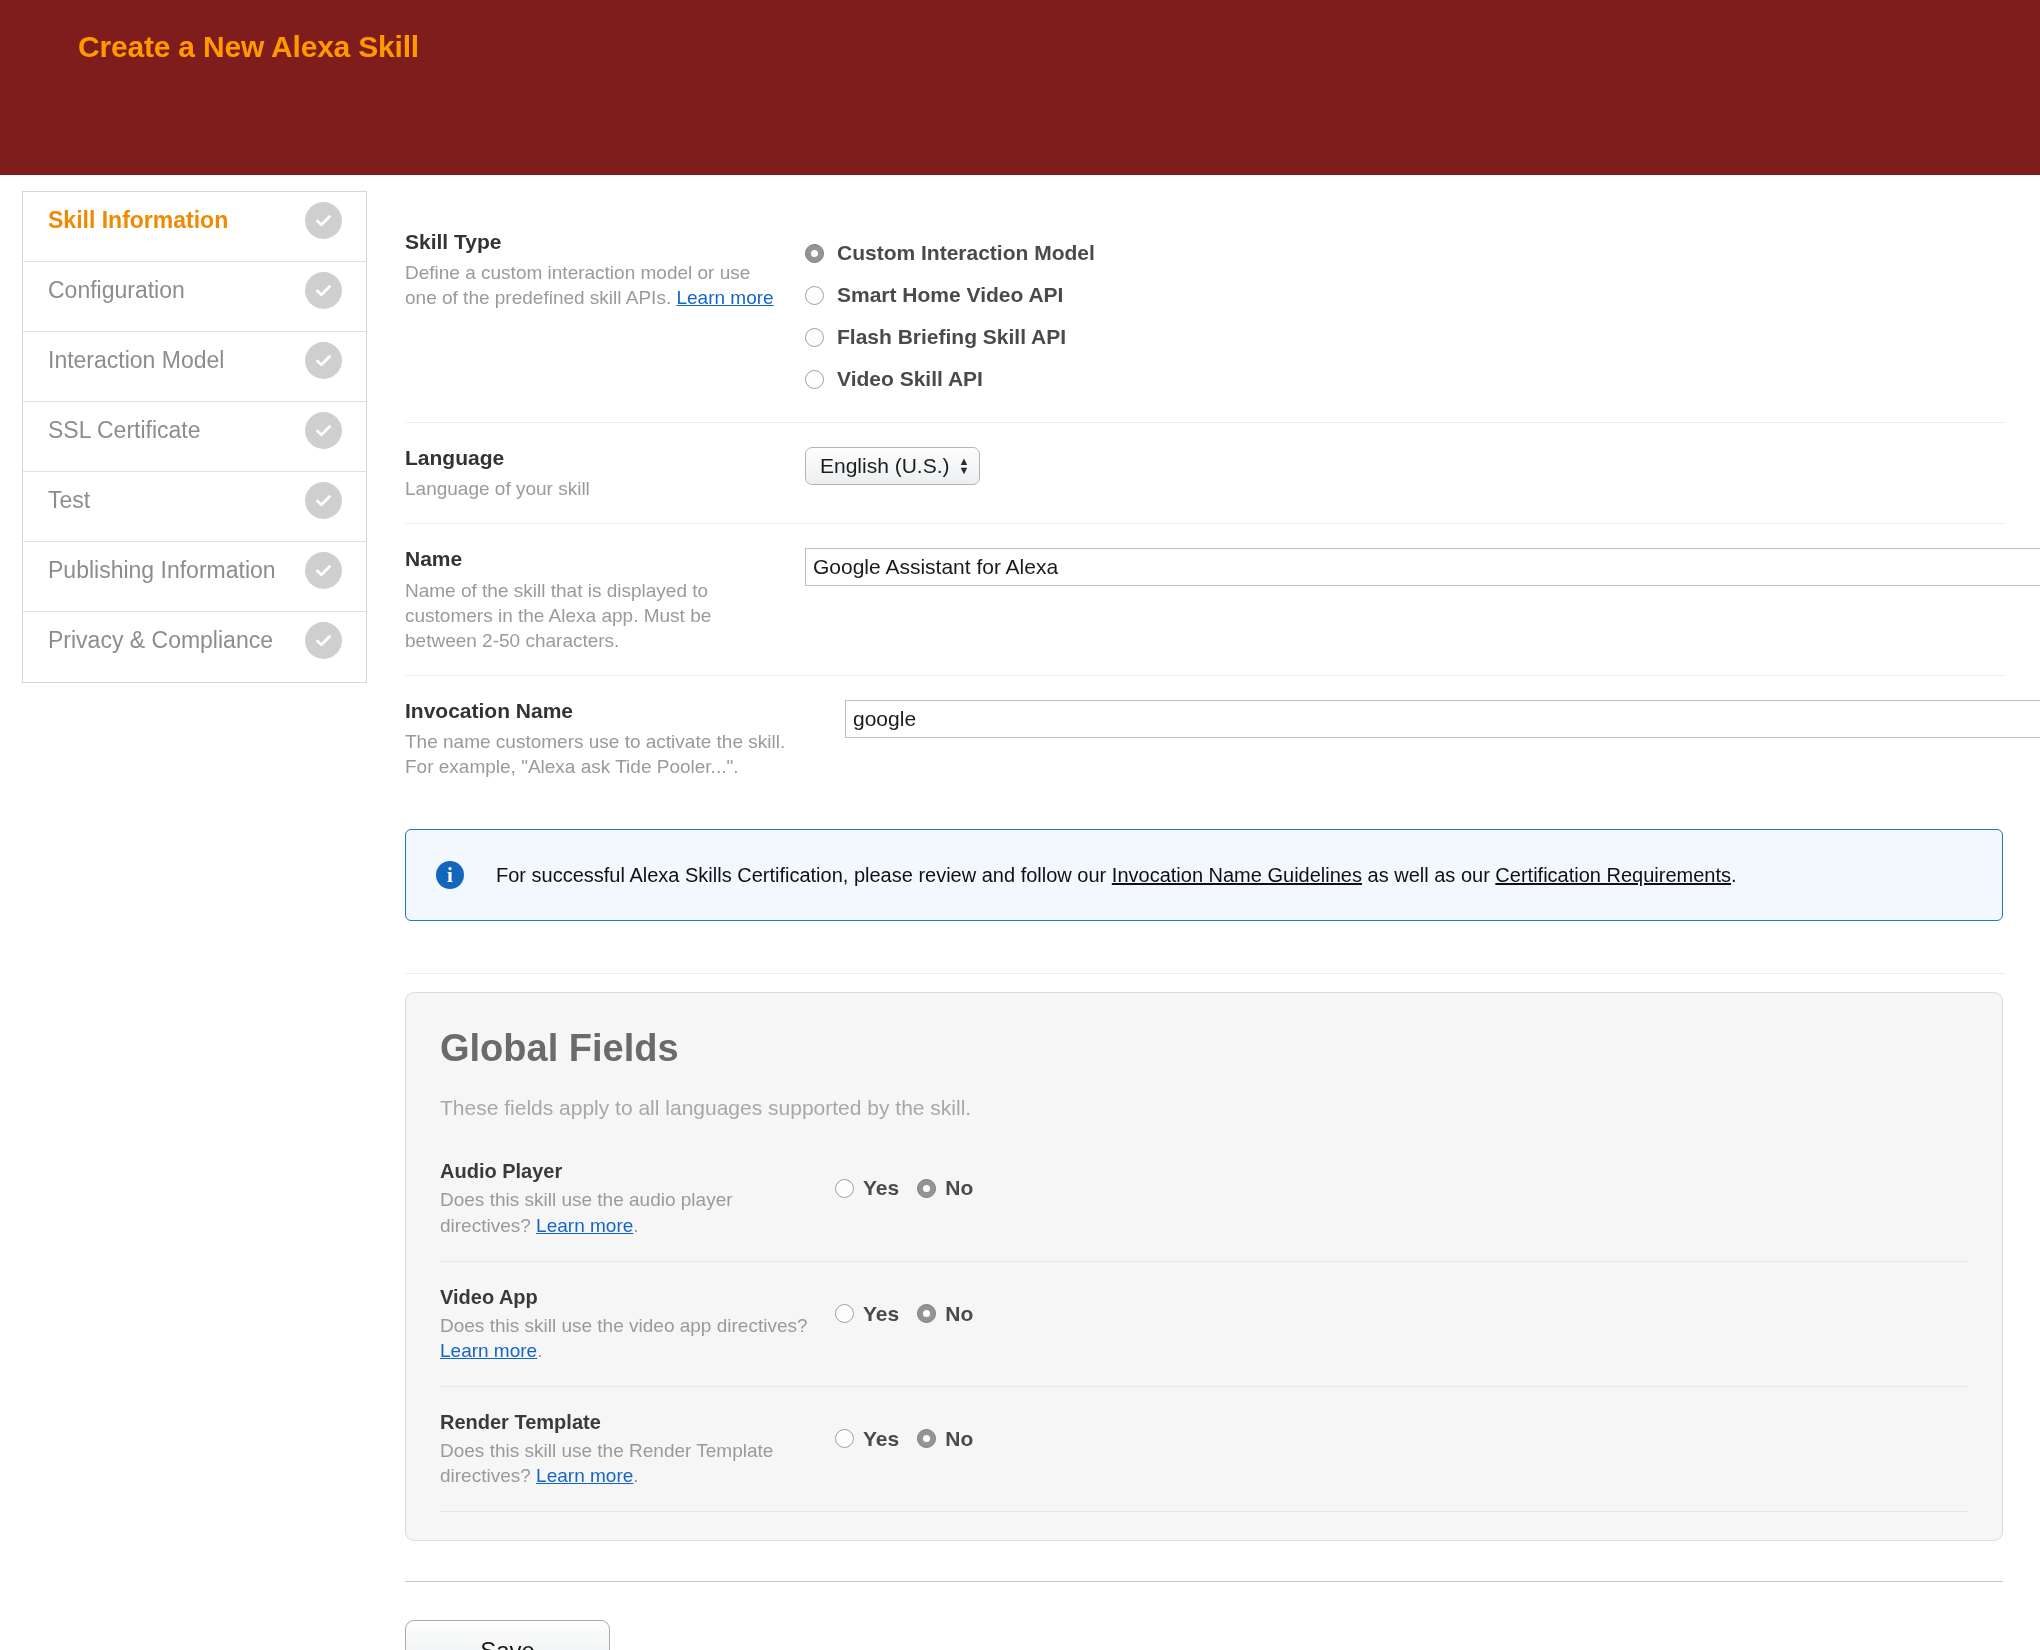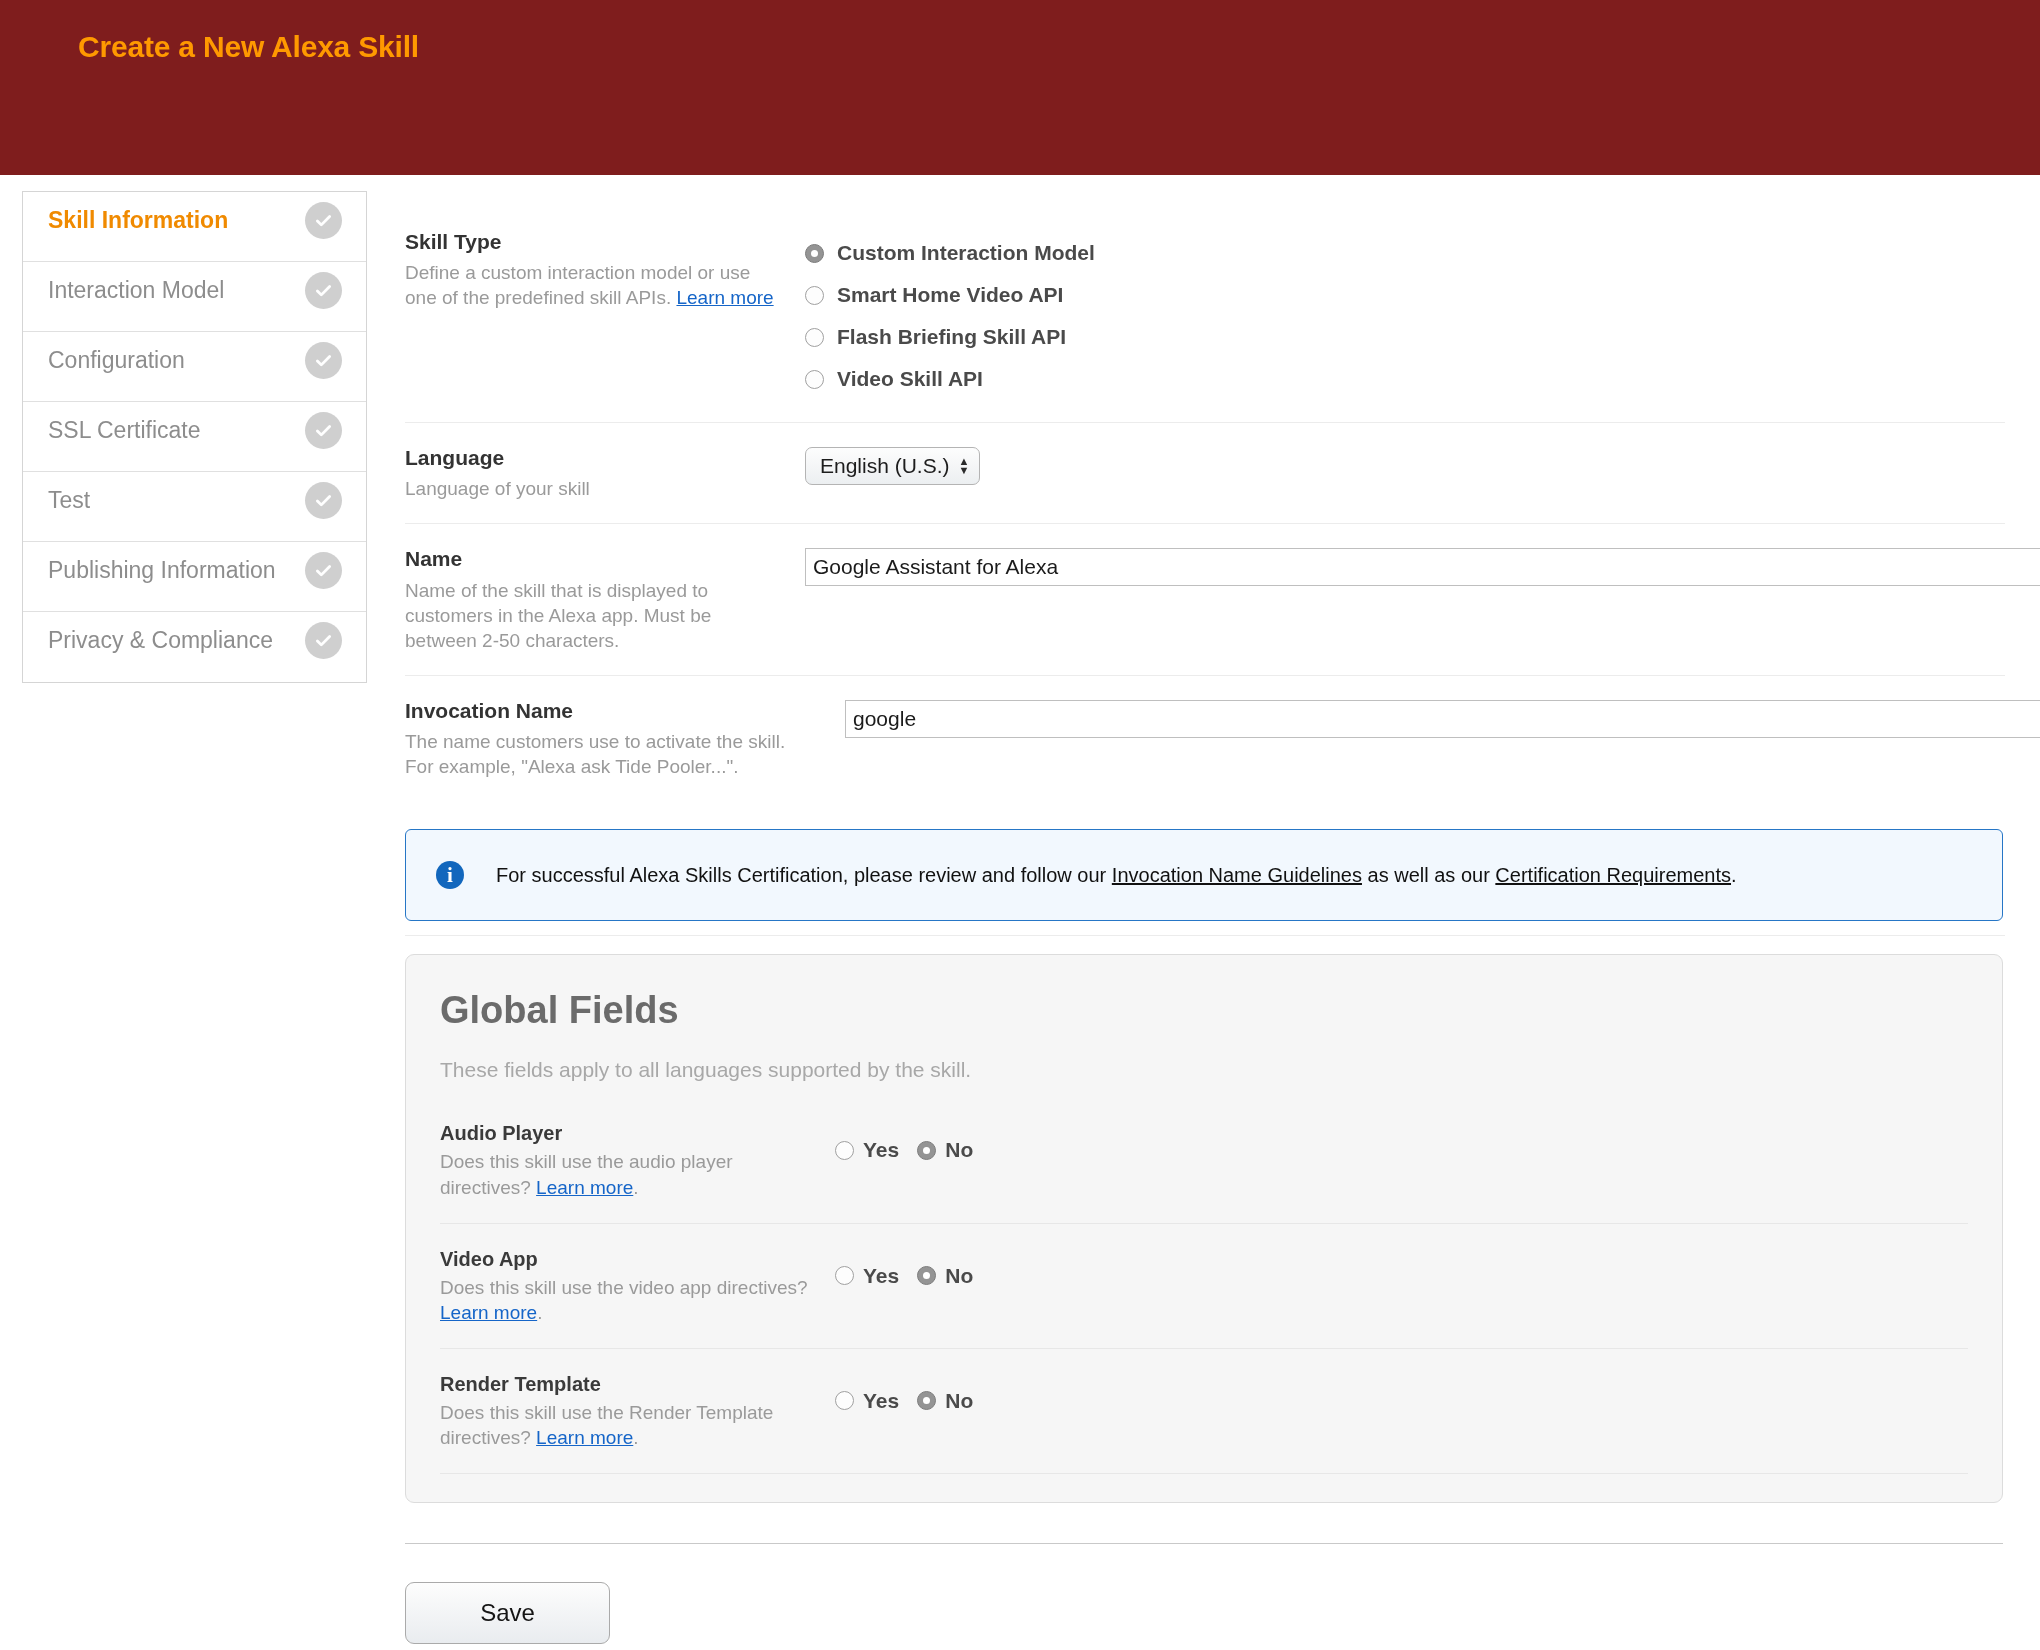--- a/index.html
+++ b/index.html
@@ -224,21 +224,21 @@
     font-size: 20px;
     color: #111;
   }
   .info-text a {
     color: #111;
     text-decoration: underline;
   }
 
   
   .panel-wrap {
-    margin-top: 14px;
+    margin-top: 52px;
     border-top: 1px solid #ececec;
     padding-top: 18px;
   }
   .panel {
     width: 1598px;
     border: 1px solid #dcdcdc;
     border-radius: 9px;
     background: #f6f6f6;
     padding: 34px 34px 28px 34px;
   }
@@ -328,29 +328,29 @@
   <nav class="sidebar" id="sidebar">
       <div class="nav-item active">
         <span class="nav-label">Skill Information</span>
         <span class="check-badge">
           <svg width="21" height="21" viewBox="0 0 24 24" aria-hidden="true">
             <path d="M5 12.5l4.5 4.5L19 7.5" fill="none" stroke="#ffffff" stroke-width="3.2" stroke-linecap="round" stroke-linejoin="round"></path>
           </svg>
         </span>
       </div>
       <div class="nav-item">
+        <span class="nav-label">Configuration</span>
+        <span class="check-badge">
+          <svg width="21" height="21" viewBox="0 0 24 24" aria-hidden="true">
+            <path d="M5 12.5l4.5 4.5L19 7.5" fill="none" stroke="#ffffff" stroke-width="3.2" stroke-linecap="round" stroke-linejoin="round"></path>
+          </svg>
+        </span>
+      </div>
+      <div class="nav-item">
         <span class="nav-label">Interaction Model</span>
-        <span class="check-badge">
-          <svg width="21" height="21" viewBox="0 0 24 24" aria-hidden="true">
-            <path d="M5 12.5l4.5 4.5L19 7.5" fill="none" stroke="#ffffff" stroke-width="3.2" stroke-linecap="round" stroke-linejoin="round"></path>
-          </svg>
-        </span>
-      </div>
-      <div class="nav-item">
-        <span class="nav-label">Configuration</span>
         <span class="check-badge">
           <svg width="21" height="21" viewBox="0 0 24 24" aria-hidden="true">
             <path d="M5 12.5l4.5 4.5L19 7.5" fill="none" stroke="#ffffff" stroke-width="3.2" stroke-linecap="round" stroke-linejoin="round"></path>
           </svg>
         </span>
       </div>
       <div class="nav-item">
         <span class="nav-label">SSL Certificate</span>
         <span class="check-badge">
           <svg width="21" height="21" viewBox="0 0 24 24" aria-hidden="true">

